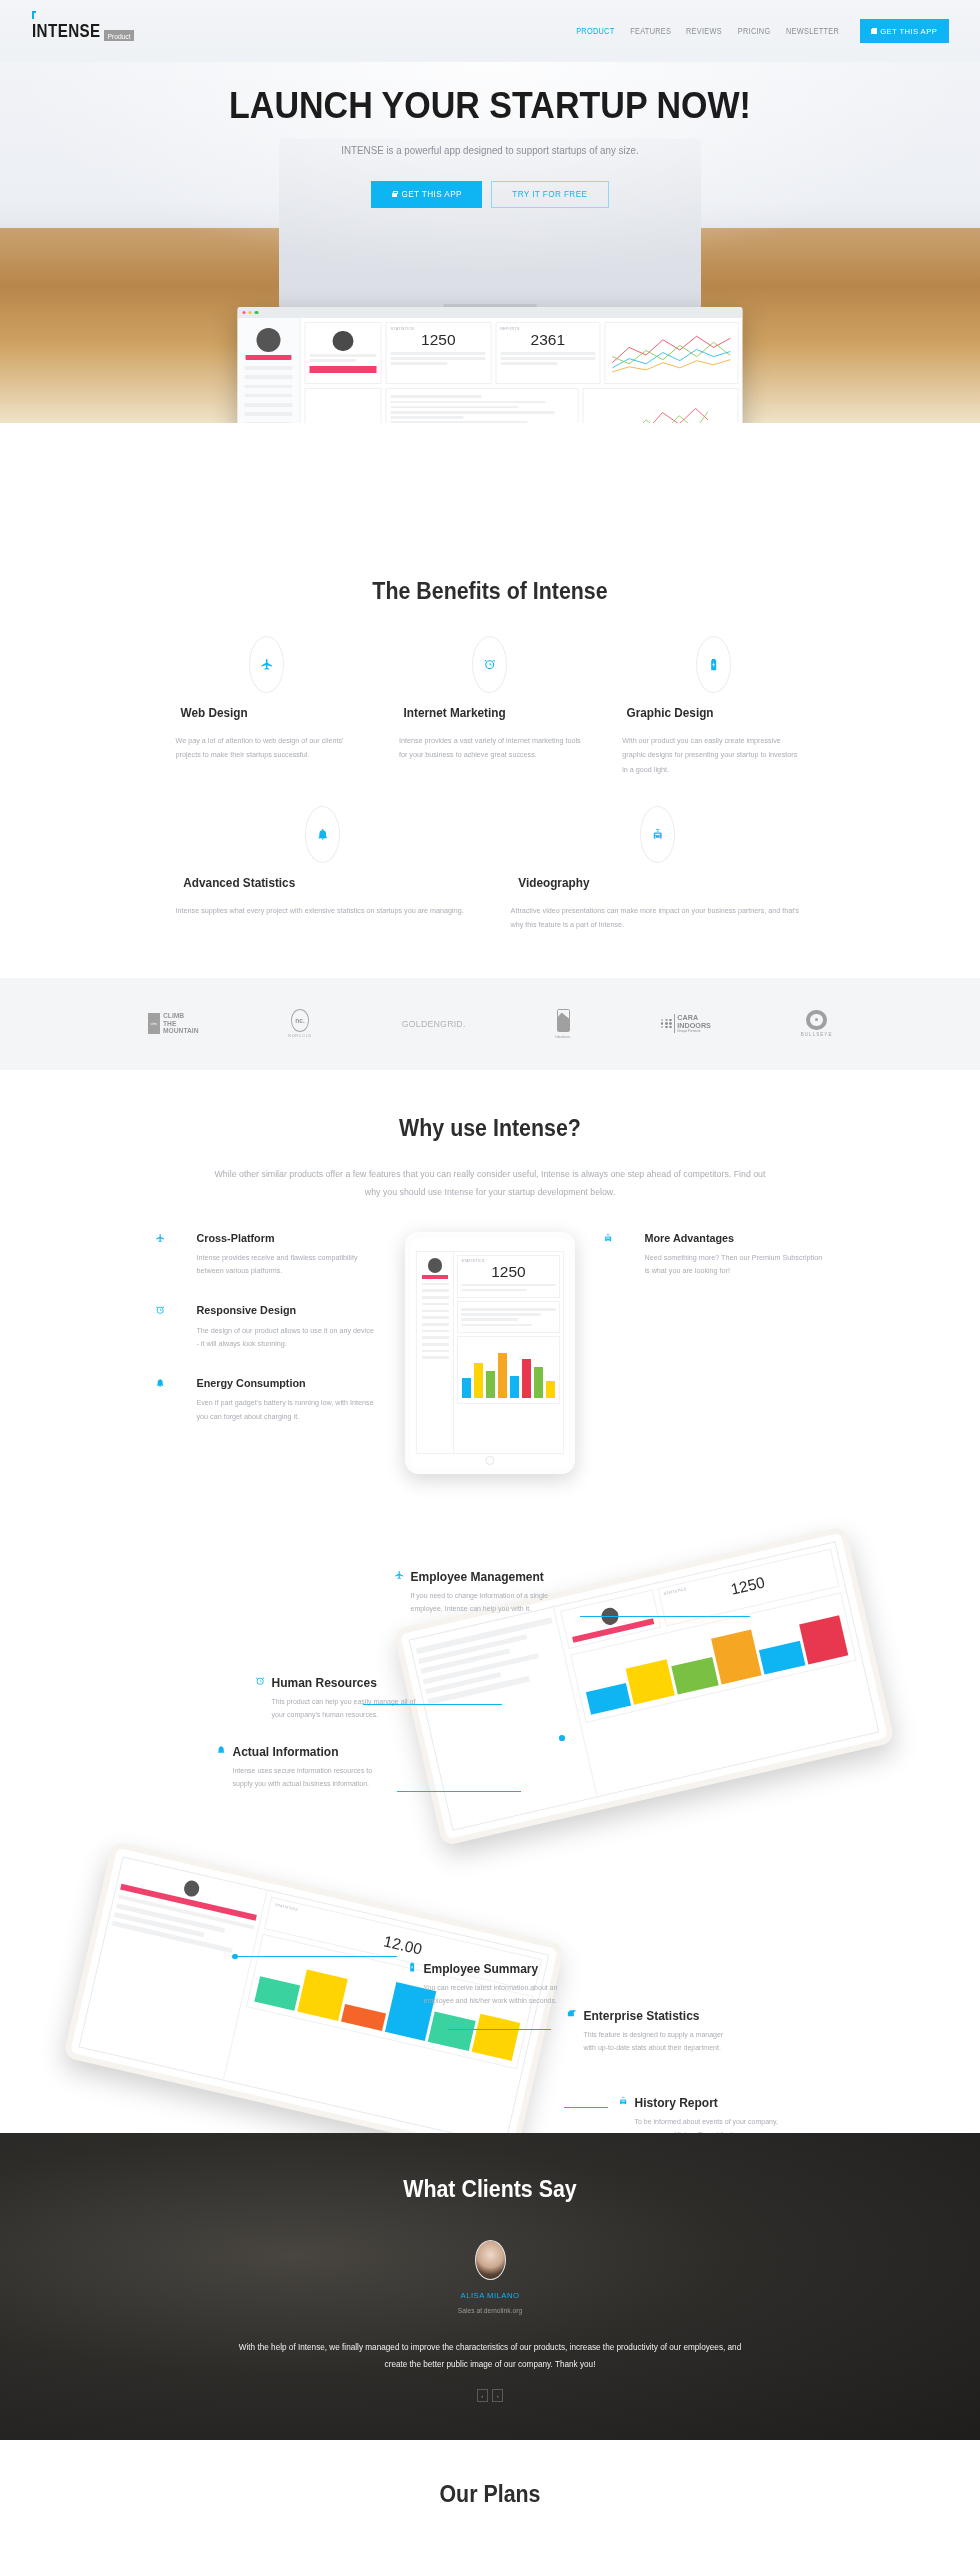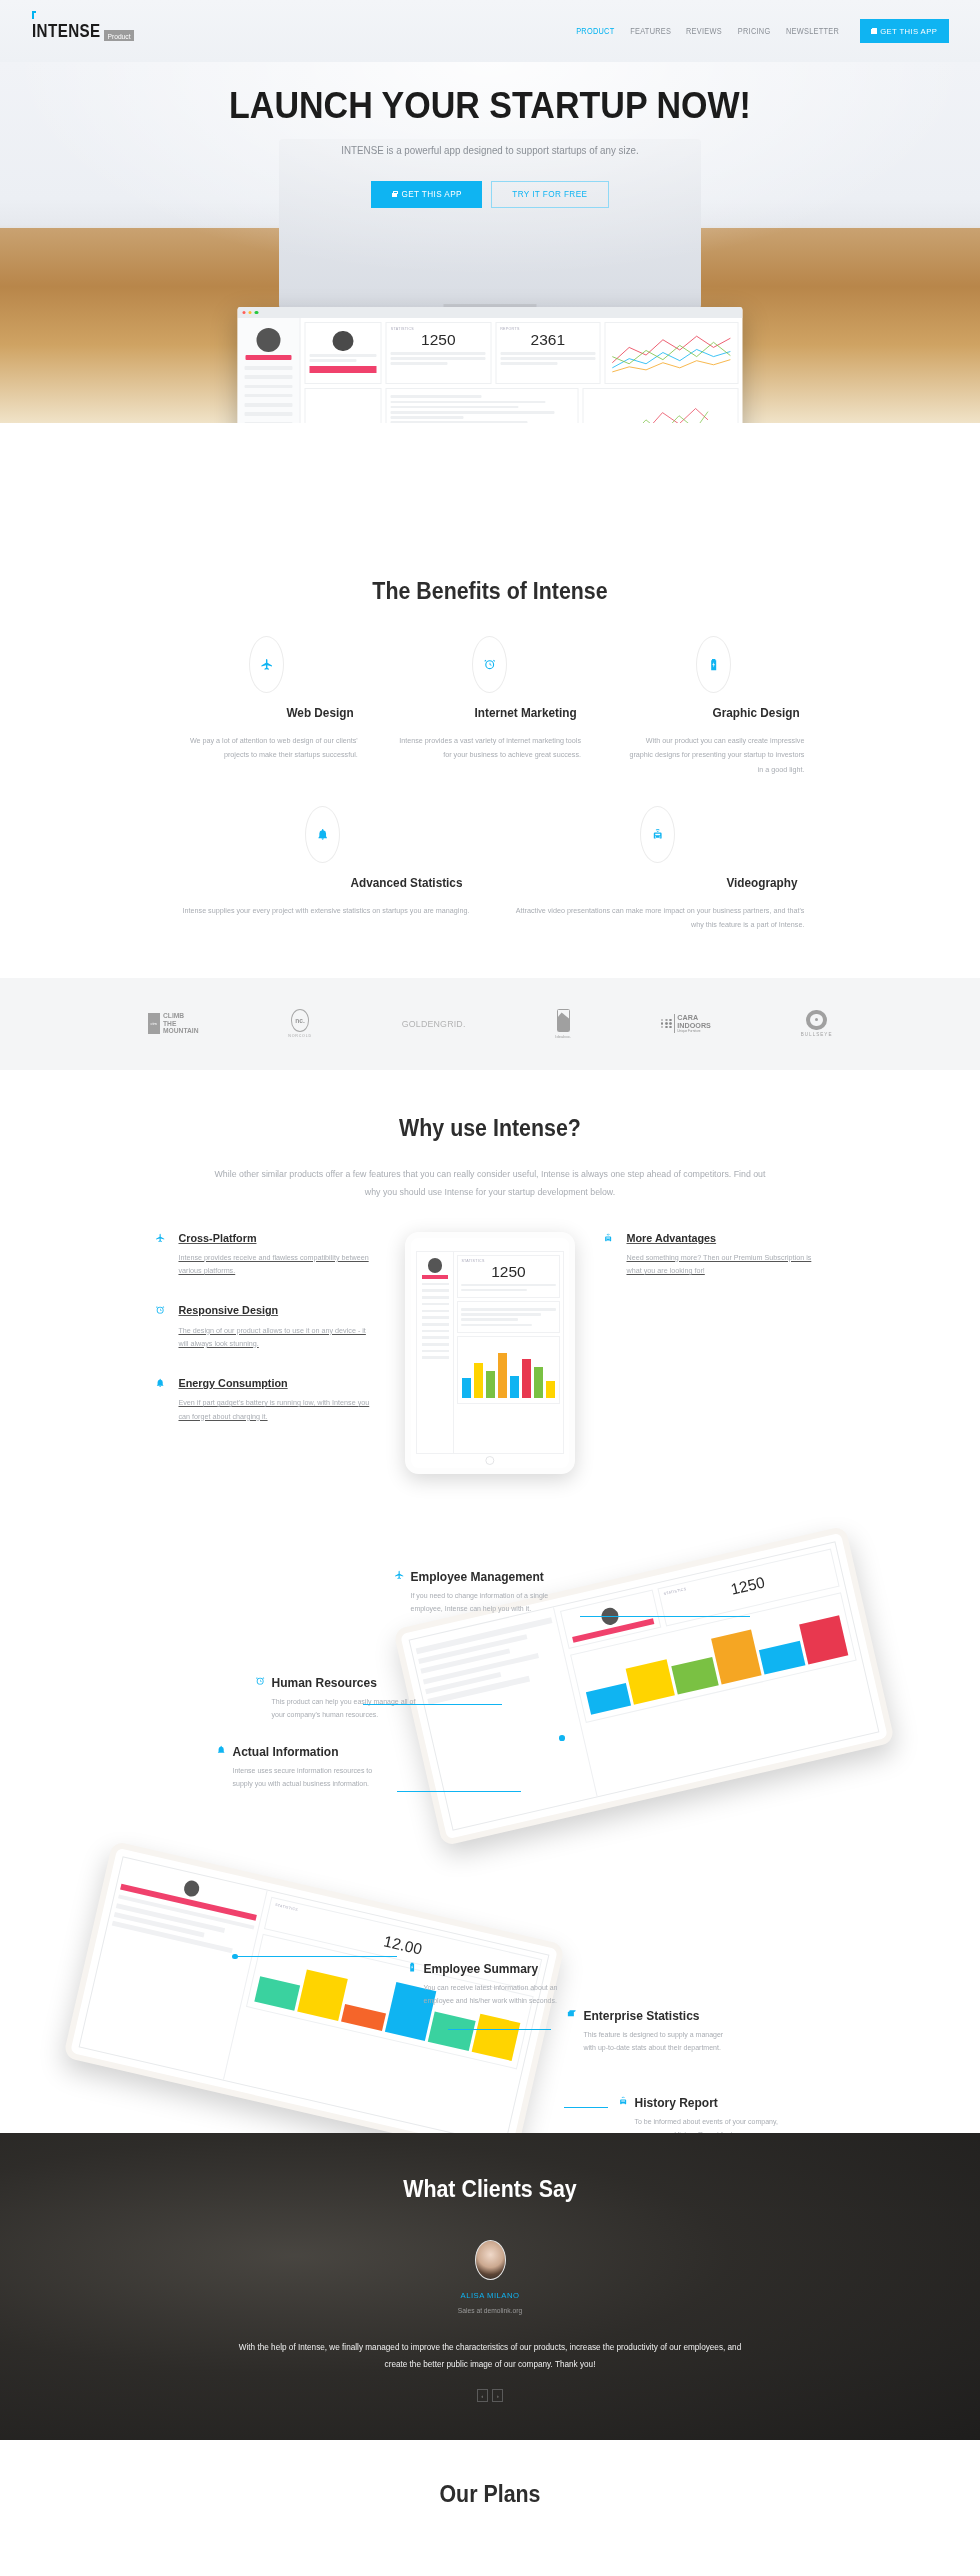--- a/index.html
+++ b/index.html
@@ -117,21 +117,21 @@
   h2.sec-title {
     text-align:center; font-family:"Liberation Sans Narrow","Liberation Sans",sans-serif;
     font-size: 23px; font-weight:700; color:#2d2d2d; transform:scaleX(.93); letter-spacing:0;
   }
   .sec-lead {
     max-width: 562px; margin: 23px auto 0; text-align:center; color:#a9adb3;
     font-size:8.8px; line-height: 2.1; font-family:"Liberation Sans Narrow","Liberation Sans",sans-serif;
   }
 
   .benefits-grid { display:flex; margin-top: 31px; }
-  .benefit { flex:1; text-align:right; padding: 0 20.6px; }
+  .benefit { flex:1; text-align:left; padding: 0 20.6px; }
   .bicon {
     width: 35px; height: 57px; border:0.5px solid #ececec; border-radius: 50%;
     margin: 0 auto 13.4px; display:flex; align-items:center; justify-content:center;
   }
   .bicon svg { fill:#0fb4f2; }
   .benefit h3 {
     font-family:"Liberation Sans Narrow","Liberation Sans",sans-serif;
     font-size: 12.4px; font-weight:700; color:#2d2d2d; margin-bottom: 13.4px; transform:scaleX(.95);
   }
   .benefit p { color:#a9adb3; font-size:7.2px; line-height:2;
@@ -162,21 +162,21 @@
   .c-ci .tx small{display:block;font-size:3.1px;font-weight:400;}
   .c-be{text-align:center;}
   .c-be .ring{width:20.6px;height:20.6px;border-radius:50%;border:4.1px solid #6d6d6d;margin:0 auto;position:relative;}
   .c-be .ring:after{content:"";position:absolute;left:4.6px;top:4.6px;width:3.1px;height:3.1px;border-radius:50%;background:#6d6d6d;}
   .c-be .cap{font-size:4.6px;letter-spacing:1px;color:#6d6d6d;margin-top:2.1px;}
 
   
   .why-cols { display:flex; align-items:flex-start; margin-top: 30px; gap: 0; }
   .why-col { width: 222px; }
   .why-col.right { margin-left:auto; }
-  .why-item { display:flex; gap:6px; margin-bottom: 27px; text-decoration: underline; }
+  .why-item { display:flex; gap:24px; margin-bottom: 27px; }
   .why-item .wi { width: 13.4px; flex:0 0 13.4px; padding-top:1px; }
   .why-item .wi svg { fill:#0fb4f2; }
   .why-item h4 { font-size: 10.8px; color:#2d2d2d; font-weight:700; margin-bottom: 7.2px; }
   .why-item p { font-size: 7.2px; color:#a9adb3; line-height: 1.85; }
   .why-item .wt { padding-left: 4.1px; }
   .tablet-mid {
     width: 170px; height: 242px; margin: 0 auto; border:6.2px solid #fdfdfd; border-radius:13.4px;
     background:#fff; box-shadow:0 5.2px 20.6px rgba(0,0,0,.16); overflow:hidden; position:relative;
   }
   .tablet-mid .screen { position:absolute; inset: 13.4px 5.2px; background:#fff; border:0.5px solid #f0f1f3; display:flex;}
@@ -382,21 +382,21 @@
       </div>
 
       <div class="benefits-grid second">
         <div class="benefit">
           <div class="bicon">
             <svg width="13.4" height="13.4" viewBox="0 0 24 24">
                 <path d="M12 2a1.3 1.3 0 011.3 1.3v.8A6 6 0 0118 10v5l1.6 2.3v1H4.4v-1L6 15v-5a6 6 0 014.7-5.9v-.8A1.3 1.3 0 0112 2zm0 19a2 2 0 01-2-2h4a2 2 0 01-2 2z"></path>
               </svg>
           </div>
           <h3>Advanced Statistics</h3>
-          <p>Intense supplies your every project with extensive statistics on startups you are managing.</p>
+          <p>Intense supplies what every project with extensive statistics on startups you are managing.</p>
         </div>
         <div class="benefit">
           <div class="bicon">
             <svg width="13.4" height="13.4" viewBox="0 0 24 24">
                 <path d="M12 1.6c1.5 0 2.8.8 3.6 2l-1.4.9a2.6 2.6 0 00-4.4 0l-1.4-.9a4.3 4.3 0 013.6-2zM12 5a1.6 1.6 0 011.6 1.6H10.4A1.6 1.6 0 0112 5zM7 8h10a2 2 0 012 2v8a1 1 0 01-1 1h-1.5a1 1 0 01-1-1v-.6H8.5v.6a1 1 0 01-1 1H6a1 1 0 01-1-1v-8a2 2 0 012-2zm.6 2.4v2.6h8.8v-2.6H7.6zM8 15a1 1 0 100 2 1 1 0 000-2zm8 0a1 1 0 100 2 1 1 0 000-2z"></path>
               </svg>
           </div>
           <h3>Videography</h3>
           <p>Attractive video presentations can make more impact on your business partners, and that's why this feature is a part of Intense.</p>
         </div>

